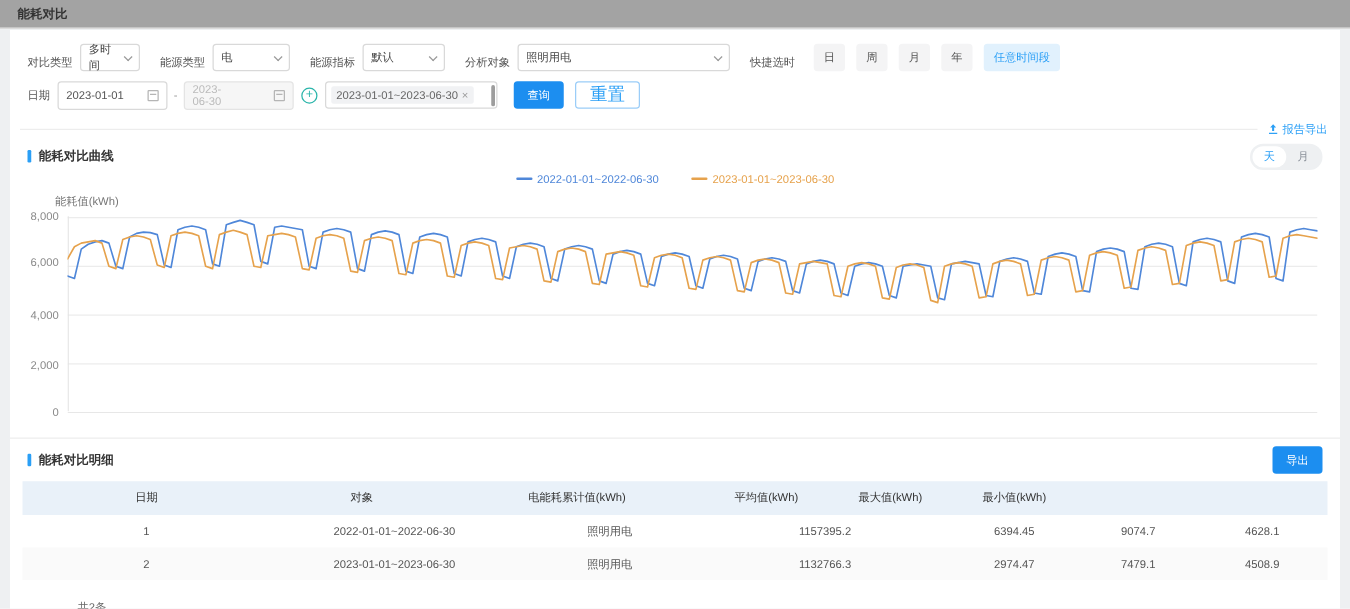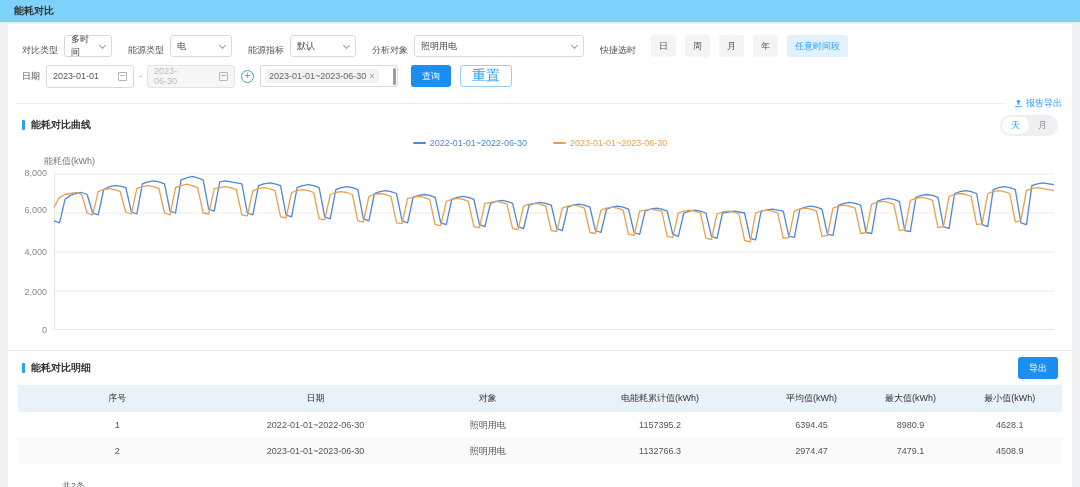--- a/index.html
+++ b/index.html
@@ -1,20 +1,20 @@
 <!DOCTYPE html>
 <html><head>
 <meta charset="utf-8">
 <style>
   * { box-sizing: border-box; margin: 0; padding: 0; }
   html,body { width:1080px; height:487px; }
   body { background:#eef0f2; font-family:"Liberation Sans", sans-serif; font-size:9px; color:#333; }
   .page { position:relative; width:1080px; height:487px; overflow:hidden; }
 
-  .topbar { height:23px; background:#7dd3fc; display:flex; align-items:center; padding:0 14px; border-bottom:1px solid #e8e8e8; }
+  .topbar { height:23px; background:#a3a3a3; display:flex; align-items:center; padding:0 14px; border-bottom:1px solid #e8e8e8; }
   .page-title { font-size:10px; font-weight:700; color:#333; }
 
   .card { position:absolute; top:24px; left:8px; right:8px; bottom:0; background:#fff; }
 
   
   .frow { display:flex; align-items:center; margin-left:14px; }
   .frow1 { margin-top:9px; height:24px;align-items:flex-end; }
   .frow2 { margin-top:7px; height:24px; }
   .flabel { color:#555; margin-right:6px; white-space:nowrap; }
   .select { height:22px; border:1px solid #d9d9d9; border-radius:3px; background:#fff;
@@ -211,35 +211,34 @@
     <div class="divider2"></div>
 
     <div class="sec-row sec-row2">
       <span class="sec-bar"></span>
       <span class="sec-title">能耗对比明细</span>
       <button class="btn-primary btn-export">导出</button>
     </div>
 
     <div class="table">
       <div class="thead">
-        <span class="th c0">序号</span>
         <span class="th c1">日期</span>
         <span class="th c2">对象</span>
         <span class="th c3">电能耗累计值(kWh)</span>
         <span class="th c4">平均值(kWh)</span>
         <span class="th c5">最大值(kWh)</span>
         <span class="th c6">最小值(kWh)</span>
       </div>
       <div class="trow">
         <span class="td c0">1</span>
         <span class="td c1">2022-01-01~2022-06-30</span>
         <span class="td c2">照明用电</span>
         <span class="td c3">1157395.2</span>
         <span class="td c4">6394.45</span>
-        <span class="td c5">8980.9</span>
+        <span class="td c5">9074.7</span>
         <span class="td c6">4628.1</span>
       </div>
       <div class="trow alt">
         <span class="td c0">2</span>
         <span class="td c1">2023-01-01~2023-06-30</span>
         <span class="td c2">照明用电</span>
         <span class="td c3">1132766.3</span>
         <span class="td c4">2974.47</span>
         <span class="td c5">7479.1</span>
         <span class="td c6">4508.9</span>

